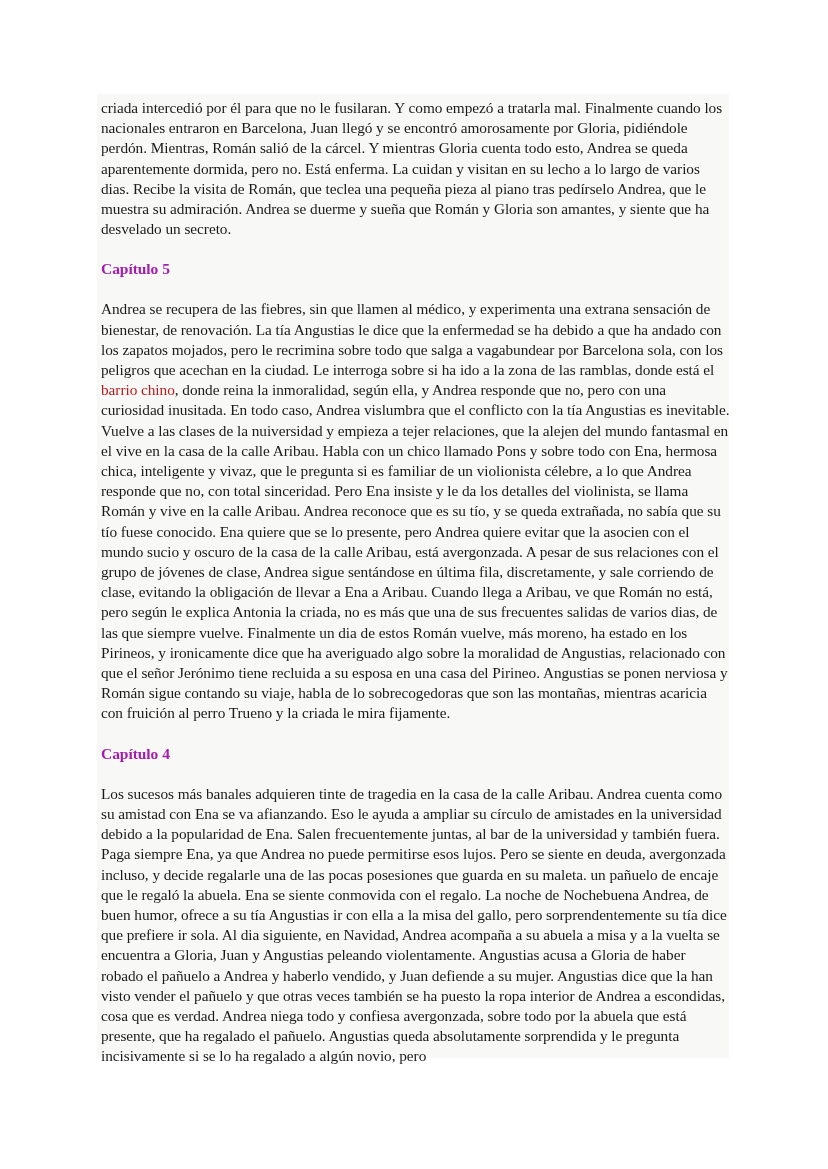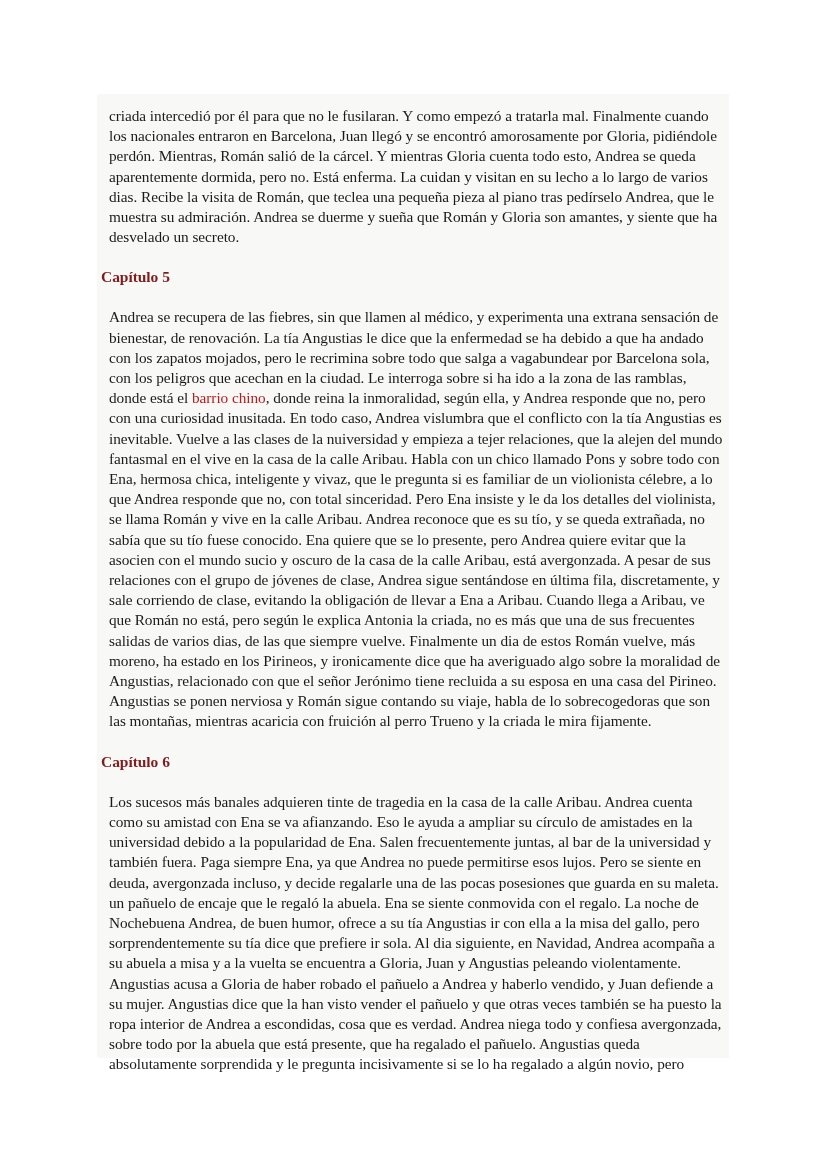--- a/index.html
+++ b/index.html
@@ -26,29 +26,29 @@
       left: 101px;
       top: 98px;
       width: 630px;
       font-family: "Liberation Serif", serif;
       font-size: 15.3px;
       line-height: 20.2px;
       color: #1a1a1a;
       letter-spacing: -0.05px;
     }
     .content p {
-      margin: 8px;
+      margin: 0;
     }
     .content h2 {
       font-family: "Liberation Serif", serif;
       font-size: 15.5px;
       font-weight: bold;
       margin: 0;
       line-height: 20px;
-      color: #7f1d1d;
+      color: #a21caf;
     }
     .para-0 { margin-bottom: 20px !important; }
     .h-5 { margin-bottom: 20px !important; }
     .para-5 { margin-bottom: 20px !important; }
     .h-6 { margin-bottom: 20px !important; }
     .link {
       color: #b91c1c;
       text-decoration: none;
     }
   </style>
@@ -57,16 +57,16 @@
 
 <div class="page-block"></div>
 
 <div class="content">
   <p class="para-0">criada intercedió por él para que no le fusilaran. Y como empezó a tratarla mal. Finalmente cuando los nacionales entraron en Barcelona, Juan llegó y se encontró amorosamente por Gloria, pidiéndole perdón. Mientras, Román salió de la cárcel. Y mientras Gloria cuenta todo esto, Andrea se queda aparentemente dormida, pero no. Está enferma. La cuidan y visitan en su lecho a lo largo de varios dias. Recibe la visita de Román, que teclea una pequeña pieza al piano tras pedírselo Andrea, que le muestra su admiración. Andrea se duerme y sueña que Román y Gloria son amantes, y siente que ha desvelado un secreto.</p>
 
   <h2 class="h-5">Capítulo 5</h2>
 
   <p class="para-5"><span>Andrea se recupera de las fiebres, sin que llamen al médico, y experimenta una extrana sensación de bienestar, de renovación. La tía Angustias le dice que la enfermedad se ha debido a que ha andado con los zapatos mojados, pero le recrimina sobre todo que salga a vagabundear por Barcelona sola, con los peligros que acechan en la ciudad. Le interroga sobre si ha ido a la zona de las ramblas, donde está el </span><a class="link" href="#">barrio chino</a><span>, donde reina la inmoralidad, según ella, y Andrea responde que no, pero con una curiosidad inusitada. En todo caso, Andrea vislumbra que el conflicto con la tía Angustias es inevitable. Vuelve a las clases de la nuiversidad y empieza a tejer relaciones, que la alejen del mundo fantasmal en el vive en la casa de la calle Aribau. Habla con un chico llamado Pons y sobre todo con Ena, hermosa chica, inteligente y vivaz, que le pregunta si es familiar de un violionista célebre, a lo que Andrea responde que no, con total sinceridad. Pero Ena insiste  y le da los detalles del violinista, se llama Román  y vive en la calle Aribau. Andrea reconoce que es su tío, y se queda extrañada, no sabía que su tío fuese conocido. Ena quiere que se lo presente, pero Andrea quiere evitar que la asocien con el mundo sucio y oscuro de la casa de la calle Aribau, está avergonzada. A pesar de sus relaciones con el grupo de jóvenes de clase, Andrea sigue sentándose en última fila, discretamente, y sale corriendo de clase, evitando la obligación de llevar a Ena a Aribau. Cuando llega a Aribau, ve que Román no está, pero según le explica Antonia la criada, no es más que una de sus frecuentes salidas de varios dias, de las que siempre vuelve. Finalmente un dia de estos Román vuelve, más moreno, ha estado en los Pirineos, y ironicamente dice que ha averiguado algo sobre la moralidad de Angustias, relacionado con que el señor Jerónimo tiene recluida a su esposa en una casa del Pirineo. Angustias se ponen nerviosa y Román sigue contando su viaje, habla de lo sobrecogedoras que son las montañas, mientras acaricia con fruición al perro Trueno y la criada le mira fijamente.</span></p>
 
-  <h2 class="h-6">Capítulo 6</h2>
+  <h2 class="h-6">Capítulo 4</h2>
 
   <p>Los sucesos más banales adquieren tinte de tragedia en la casa de la calle Aribau. Andrea cuenta como su amistad con Ena se va afianzando. Eso le ayuda a ampliar su círculo de amistades en la universidad debido a la popularidad de Ena. Salen frecuentemente juntas, al bar de la universidad y también fuera. Paga siempre Ena, ya que Andrea no puede permitirse esos lujos. Pero se siente en deuda, avergonzada incluso, y decide regalarle una de las pocas posesiones que guarda en su maleta. un pañuelo de encaje que le regaló la abuela. Ena se siente conmovida con el regalo. La noche de Nochebuena Andrea, de buen humor, ofrece a su tía Angustias ir con ella a la misa del gallo, pero sorprendentemente su tía dice que prefiere ir sola. Al dia siguiente, en Navidad, Andrea acompaña a su abuela a misa y a la vuelta se encuentra a Gloria, Juan y Angustias peleando violentamente. Angustias acusa a Gloria de haber robado el pañuelo a Andrea y haberlo vendido, y Juan defiende a su mujer. Angustias dice que la han visto vender el pañuelo y que otras veces también se ha puesto la ropa interior de Andrea a escondidas, cosa que es verdad. Andrea niega todo y confiesa avergonzada, sobre todo por la abuela que está presente, que ha regalado el pañuelo. Angustias queda absolutamente sorprendida y le pregunta incisivamente si se lo ha regalado a algún novio, pero</p>
 </div>
 
 </body></html>

